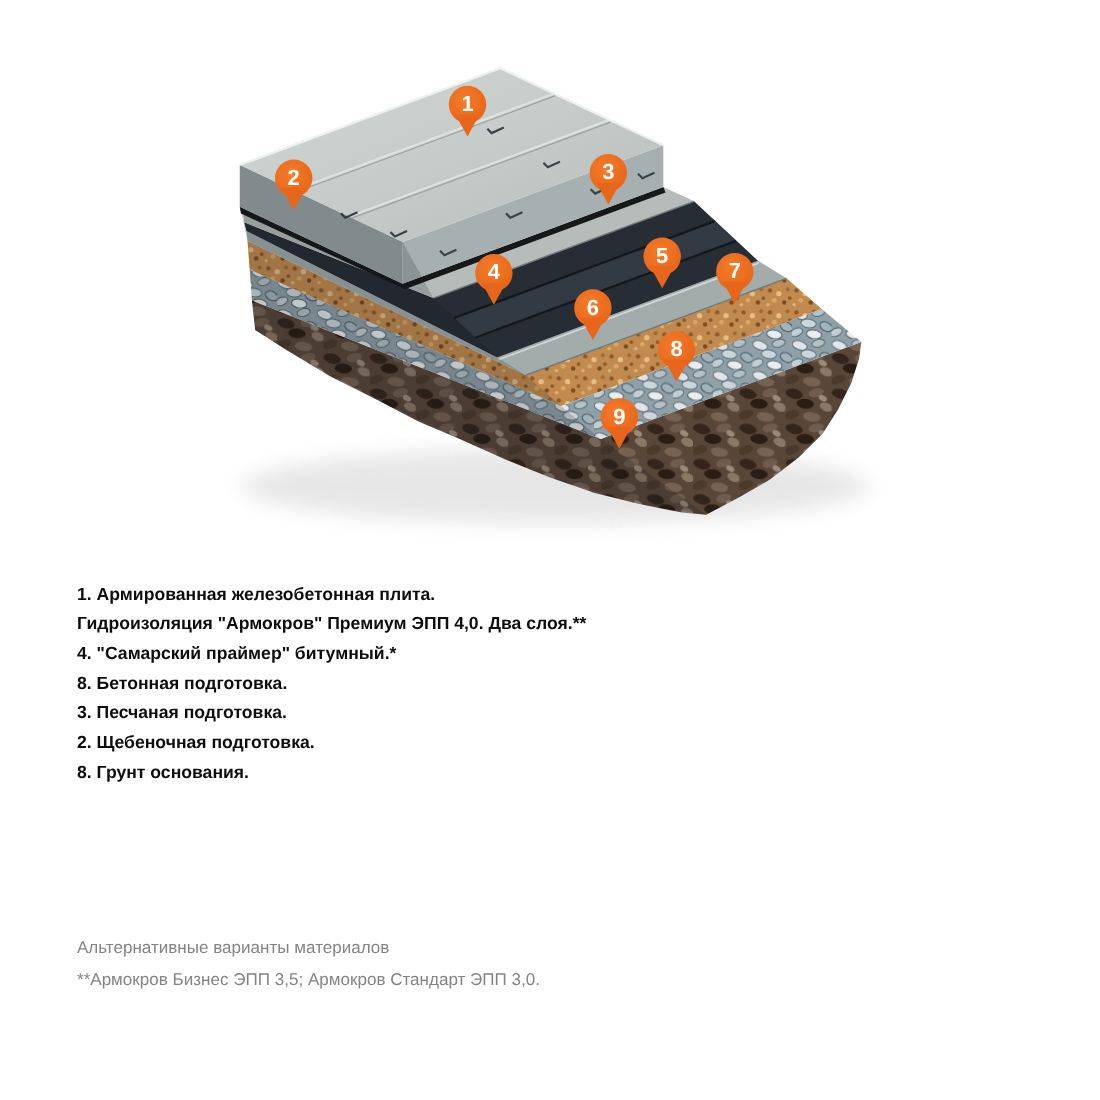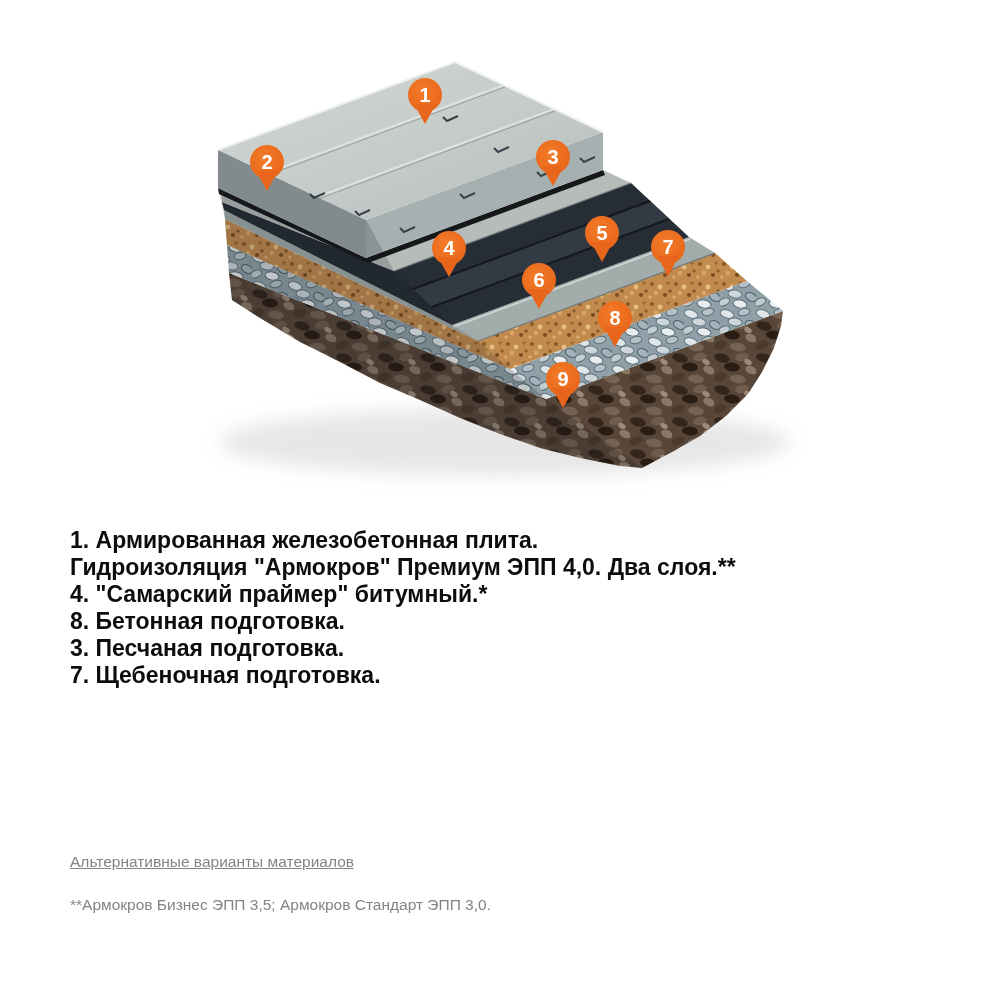--- a/index.html
+++ b/index.html
@@ -18,29 +18,29 @@
   }
   .pin::after{
     content:"";position:absolute;left:50%;top:26px;transform:translateX(-50%);
     width:0;height:0;border-left:11px solid transparent;border-right:11px solid transparent;
     border-top:20px solid #e7661b;
   }
   .pin span{position:relative;z-index:1;}
   
   .legend{
     position:absolute;left:70px;top:527px;width:700px;
-    color:#0d0d0d;font-size:23px;font-weight:700;line-height:27px;
+    color:#0d0d0d;font-size:16px;font-weight:700;line-height:27px;
   }
   .legend div{white-space:nowrap;}
   
   .footnotes{
     position:absolute;left:70px;top:849px;width:860px;
     color:#848484;font-size:15.5px;font-weight:400;line-height:26px;
   }
-  .footnotes .fn-title{margin-bottom:17px;text-decoration:underline;}
+  .footnotes .fn-title{margin-bottom:3px;}
 </style>
 </head>
 <body>
 
 <div class="page">
 
   <div class="diagram">
     <svg width="1000" height="500" viewBox="0 0 1000 500">
       <defs>
         <filter id="soft" x="-30%" y="-30%" width="160%" height="160%">
@@ -131,21 +131,22 @@
     <div class="pin" style="left:598px;top:301px"><span>8</span></div>
     <div class="pin" style="left:546px;top:362px"><span>9</span></div>
   </div>
 
   <div class="legend">
     <div>1. Армированная железобетонная плита.</div>
     <div>Гидроизоляция "Армокров" Премиум ЭПП 4,0. Два слоя.**</div>
     <div>4. "Самарский праймер" битумный.*</div>
     <div>8. Бетонная подготовка.</div>
     <div>3. Песчаная подготовка.</div>
-    <div>7. Щебеночная подготовка.</div>
+    <div>2. Щебеночная подготовка.</div>
+    <div>8. Грунт основания.</div>
   </div>
 
   <div class="footnotes">
     <div class="fn-title">Альтернативные варианты материалов</div>
     <div>**Армокров Бизнес ЭПП 3,5; Армокров Стандарт ЭПП 3,0.</div>
   </div>
 
 </div>
 
 </body></html>

